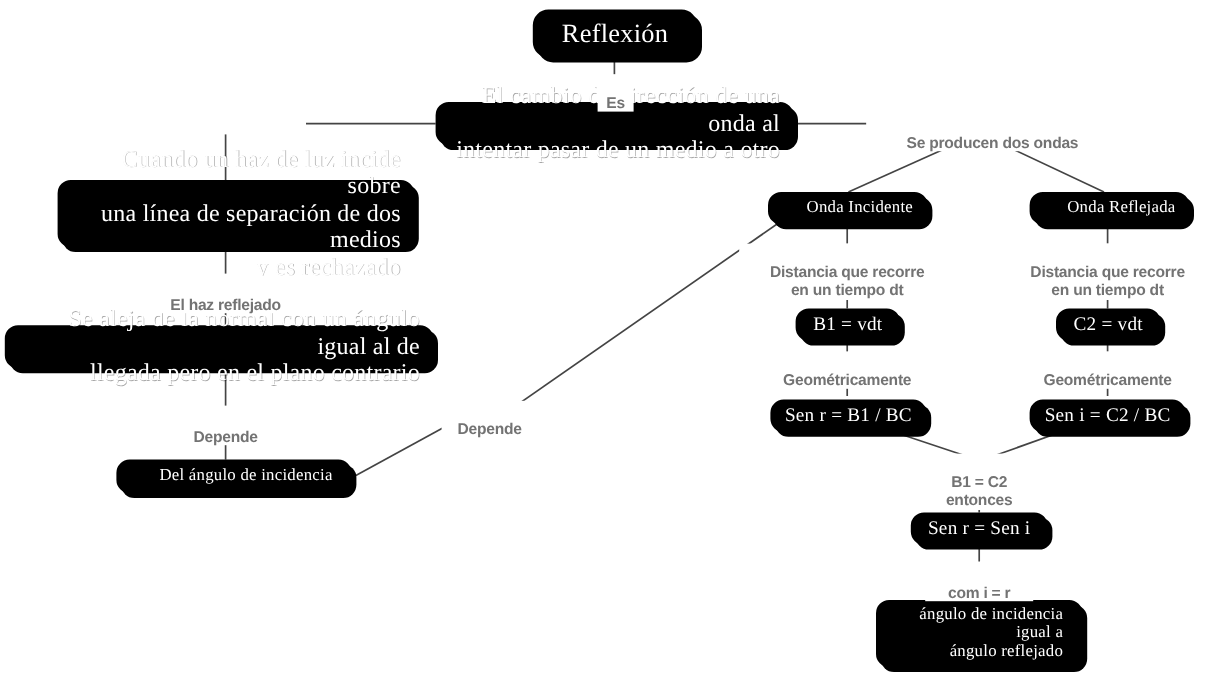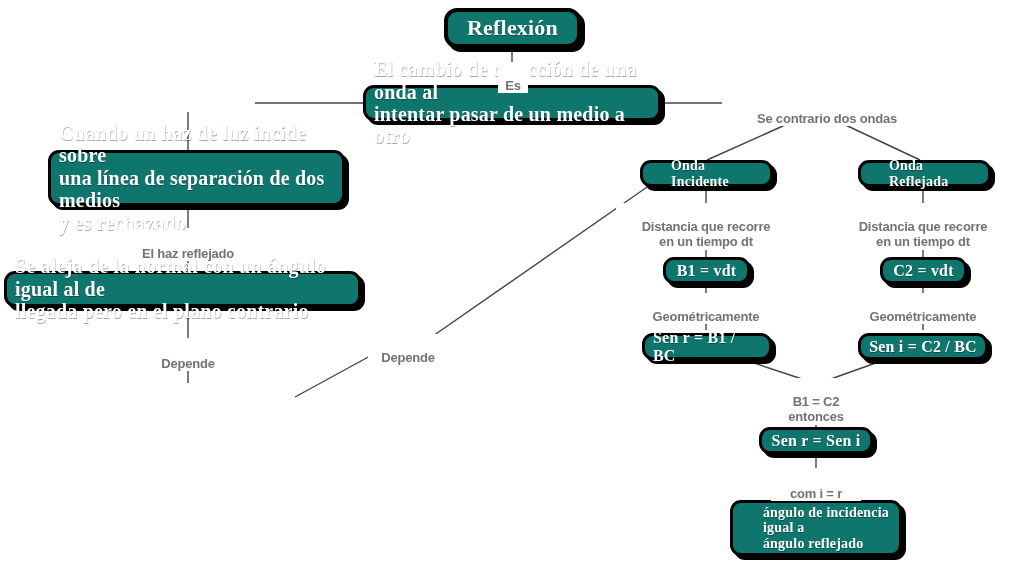--- a/index.html
+++ b/index.html
@@ -22,28 +22,28 @@
     left: 0;
     top: 0;
     width: 1024px;
     height: 576px;
   }
 
   
   .node {
     position: absolute;
     box-sizing: border-box;
-    background: #0f766e;
+    background: #000000;
     border: 3px solid #000000;
     border-radius: 11px;
     box-shadow: 4px 4px 0 0 #000000;
     color: #ffffff;
     font-family: "Liberation Serif", serif;
-    font-weight: bold;
-    text-align: left;
+    font-weight: normal;
+    text-align: right;
     display: flex;
     align-items: center;
     justify-content: center;
     line-height: 1.12;
     text-shadow: 0.5px 0.5px 0 rgba(0,0,0,0.35);
     letter-spacing: 0.2px;
     padding: 2px 8px;
     z-index: 3;
   }
   .node.title {
@@ -134,20 +134,23 @@
     <span style="white-space:pre-line;">Cuando un haz de luz incide sobre
 una línea de separación de dos medios
 y es rechazado</span>
   </div>
 
   <div class="node big" style="left:4px; top:271px; width:357px; height:36px;">
     <span style="white-space:pre-line;">Se aleja de la normal con un ángulo igual al de
 llegada pero en el plano contrario</span>
   </div>
 
+  <div class="node med" style="left:97px; top:383px; width:196px; height:28px;">
+    <span>Del ángulo de incidencia</span>
+  </div>
 
   <div class="node med" style="left:640px; top:160px; width:133px; height:27px;">
     <span>Onda Incidente</span>
   </div>
 
   <div class="node med" style="left:858px; top:160px; width:133px; height:27px;">
     <span>Onda Reflejada</span>
   </div>
 
   <div class="node small" style="left:663px; top:257px; width:87px; height:27px;">
@@ -175,21 +178,21 @@
 igual a
 ángulo reflejado</span>
   </div>
 
   <div class="linklabel" style="left:498px; top:62px; width:30px;">
     <span>Es</span>
   </div>
 
 
   <div class="linklabel" style="left:722px; top:95px; width:210px;">
-    <span>Se contrario dos ondas</span>
+    <span>Se producen dos ondas</span>
   </div>
 
   <div class="linklabel" style="left:118px; top:230px; width:140px;">
     <span>El haz reflejado</span>
   </div>
 
   <div class="linklabel" style="left:148px; top:340px; width:80px;">
     <span>Depende</span>
   </div>
 

